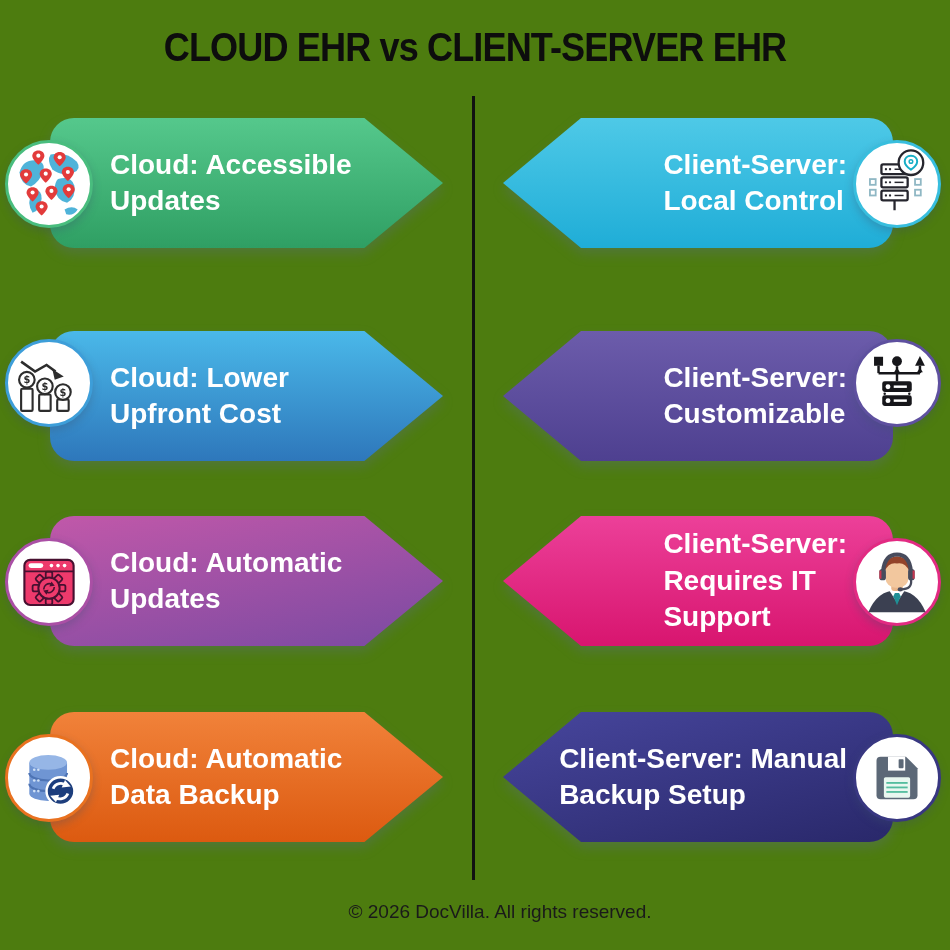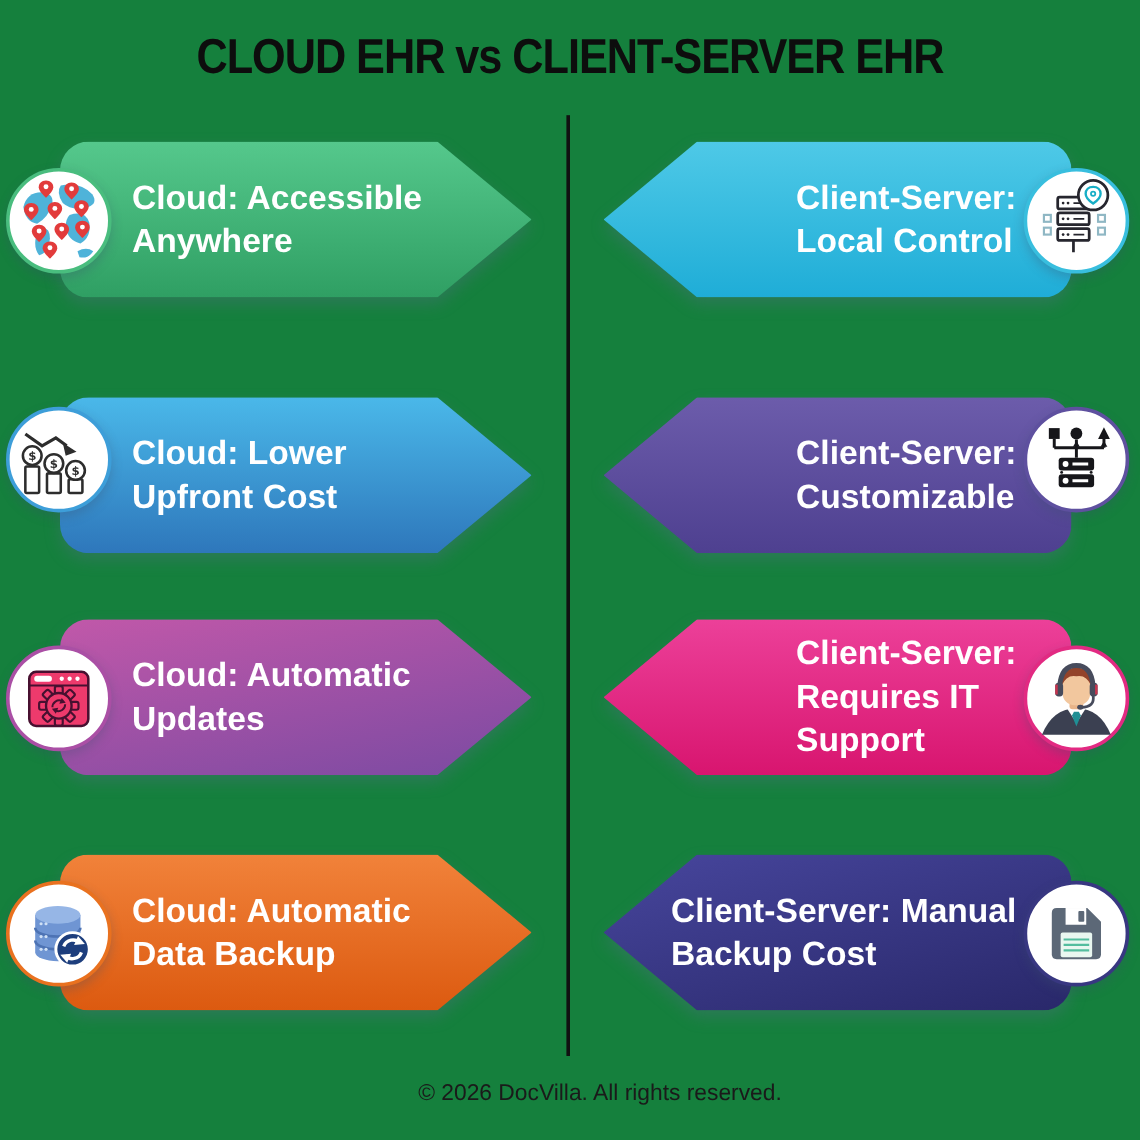--- a/index.html
+++ b/index.html
@@ -1,17 +1,17 @@
 <!DOCTYPE html>
 <html><head>
 <meta charset="utf-8">
 <style>
   html,body{margin:0;padding:0;background:#ffffff;}
   .canvas{
-    position:relative;width:950px;height:950px;background:#15803d;overflow:hidden;
+    position:relative;width:950px;height:950px;background:#4d7c0f;overflow:hidden;
     font-family:"Liberation Sans","DejaVu Sans",sans-serif;
     text-decoration:underline;
   }
   
   .title{
     position:absolute;top:24px;left:0;width:950px;text-align:center;
     font-size:41px;font-weight:bold;color:#0d0d0d;letter-spacing:-1px;
     transform:scaleX(.88);margin:0;
   }
   
@@ -62,21 +62,21 @@
 
 <div class="canvas">
 
   <h1 class="title">CLOUD EHR vs CLIENT-SERVER EHR</h1>
 
   <div class="divider"></div>
 
   <div class="banner l rt1">
     <div class="shape g1"></div>
     <div class="label">Cloud: Accessible
-Anywhere</div>
+Updates</div>
   </div>
   <div class="icon-circle ic-l it1 c1">
     <svg viewBox="0 0 100 100">
       <circle cx="50" cy="50" r="48" fill="#fff"></circle>
       <g fill="#4fb3d9">
         <path d="M14 36 Q18 20 34 21 Q46 23 43 34 Q39 47 28 53 Q16 51 14 36Z"></path>
         <path d="M52 14 Q72 10 84 23 Q90 32 80 36 Q64 41 54 32 Q47 21 52 14Z"></path>
         <path d="M30 58 Q41 55 41 68 Q39 83 30 85 Q22 74 30 58Z"></path>
         <path d="M61 44 Q77 39 81 52 Q83 67 72 73 Q59 70 57 56 Q57 48 61 44Z"></path>
         <path d="M69 81 Q78 76 85 81 Q80 89 71 87Z"></path>
@@ -281,21 +281,21 @@
       <rect x="28.5" y="36" width="2.5" height="10" fill="#c8354f"></rect>
       <rect x="69" y="36" width="2.5" height="10" fill="#c8354f"></rect>
       <path d="M67 47 Q69 59 55 59" fill="none" stroke="#474b5c" stroke-width="2.8"></path>
       <ellipse cx="54" cy="59" rx="3.2" ry="2.5" fill="#474b5c"></ellipse>
     </svg>
   </div>
 
   <div class="banner r rt4">
     <div class="shape g8"></div>
     <div class="label">Client-Server: Manual
-Backup Cost</div>
+Backup Setup</div>
   </div>
   <div class="icon-circle ic-r it4 c8">
     <svg viewBox="0 0 100 100">
       <circle cx="50" cy="50" r="48" fill="#fff"></circle>
       <path d="M30 24 h31 l14 14 v33 q0 5 -5 5 h-40 q-5 0 -5 -5 v-42 q0 -5 5 -5 Z" fill="#5c6877"></path>
       <rect x="39" y="24" width="21" height="17" fill="#ffffff"></rect>
       <rect x="52" y="27" width="6" height="11" rx="1" fill="#5c6877"></rect>
       <rect x="34" y="49" width="32" height="25" rx="2" fill="#e9f7f0"></rect>
       <g stroke="#54bd9e" stroke-width="2.2">
         <line x1="37" y1="56" x2="63" y2="56"></line>

